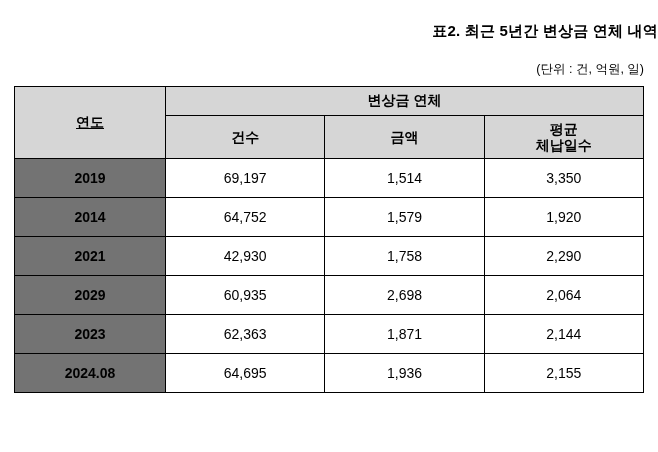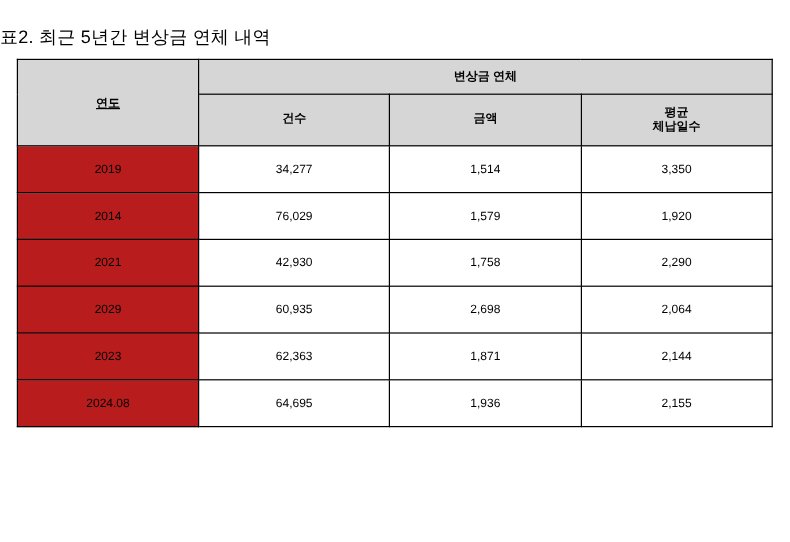--- a/index.html
+++ b/index.html
@@ -15,23 +15,23 @@
     position: relative;
     overflow: hidden;
   }
   .page {
     position: relative;
     width: 658px;
     height: 452px;
     box-sizing: border-box;
   }
   .table-title {
-    text-align: left;
+    text-align: right;
     font-size: 15px;
-    font-weight: normal;
+    font-weight: bold;
     letter-spacing: 0.2px;
     margin-top: 22px;
     margin-bottom: 0;
     color: #000;
   }
   .unit-note {
     text-align: right;
     font-size: 12.5px;
     margin-top: 20px;
     padding-right: 14px;
@@ -44,21 +44,21 @@
   }
   table.data {
     border-collapse: collapse;
     width: 630px;
     table-layout: fixed;
   }
   table.data th, table.data td {
     border: 1px solid #000000;
     text-align: center;
     vertical-align: middle;
-    font-size: 10px;
+    font-size: 14px;
     padding: 0;
   }
   
   table.data {
     border: 1.6px solid #000;
   }
   th.hdr {
     background: #d6d6d6;
     font-weight: bold;
     font-size: 13.5px;
@@ -74,22 +74,22 @@
     height: 28px;
   }
   th.sub-head {
     height: 42px;
     line-height: 1.15;
   }
   th.sub-head .two-line span {
     display: block;
   }
   td.year-cell {
-    background: #b91c1c;
-    font-weight: normal;
+    background: #737373;
+    font-weight: bold;
     height: 38px;
     font-size: 13.5px;
   }
   td.num {
     background: #ffffff;
     height: 38px;
     font-size: 13px;
   }
   .col-cnt { width: 160px; }
   .col-amt { width: 160px; }
@@ -99,20 +99,21 @@
     border-top: 1.6px solid #000;
   }
 </style>
 </head>
 <body>
 
 <div class="page">
 
   <div class="table-title">표2. 최근 5년간 변상금 연체 내역</div>
 
+  <div class="unit-note">(단위 : 건, 억원, 일)</div>
 
   <div class="table-wrap">
     <table class="data">
       <thead>
         <tr>
           <th class="hdr year-head" rowspan="2">연도</th>
           <th class="hdr group-head" colspan="3">변상금 연체</th>
         </tr>
         <tr>
           <th class="hdr sub-head col-cnt">건수</th>
@@ -121,27 +122,27 @@
             <span class="two-line">
               <span>평균</span>
               <span>체납일수</span>
             </span>
           </th>
         </tr>
       </thead>
       <tbody>
         <tr>
           <td class="year-cell">2019</td>
-          <td class="num">34,277</td>
+          <td class="num">69,197</td>
           <td class="num">1,514</td>
           <td class="num">3,350</td>
         </tr>
         <tr>
           <td class="year-cell">2014</td>
-          <td class="num">76,029</td>
+          <td class="num">64,752</td>
           <td class="num">1,579</td>
           <td class="num">1,920</td>
         </tr>
         <tr>
           <td class="year-cell">2021</td>
           <td class="num">42,930</td>
           <td class="num">1,758</td>
           <td class="num">2,290</td>
         </tr>
         <tr>

